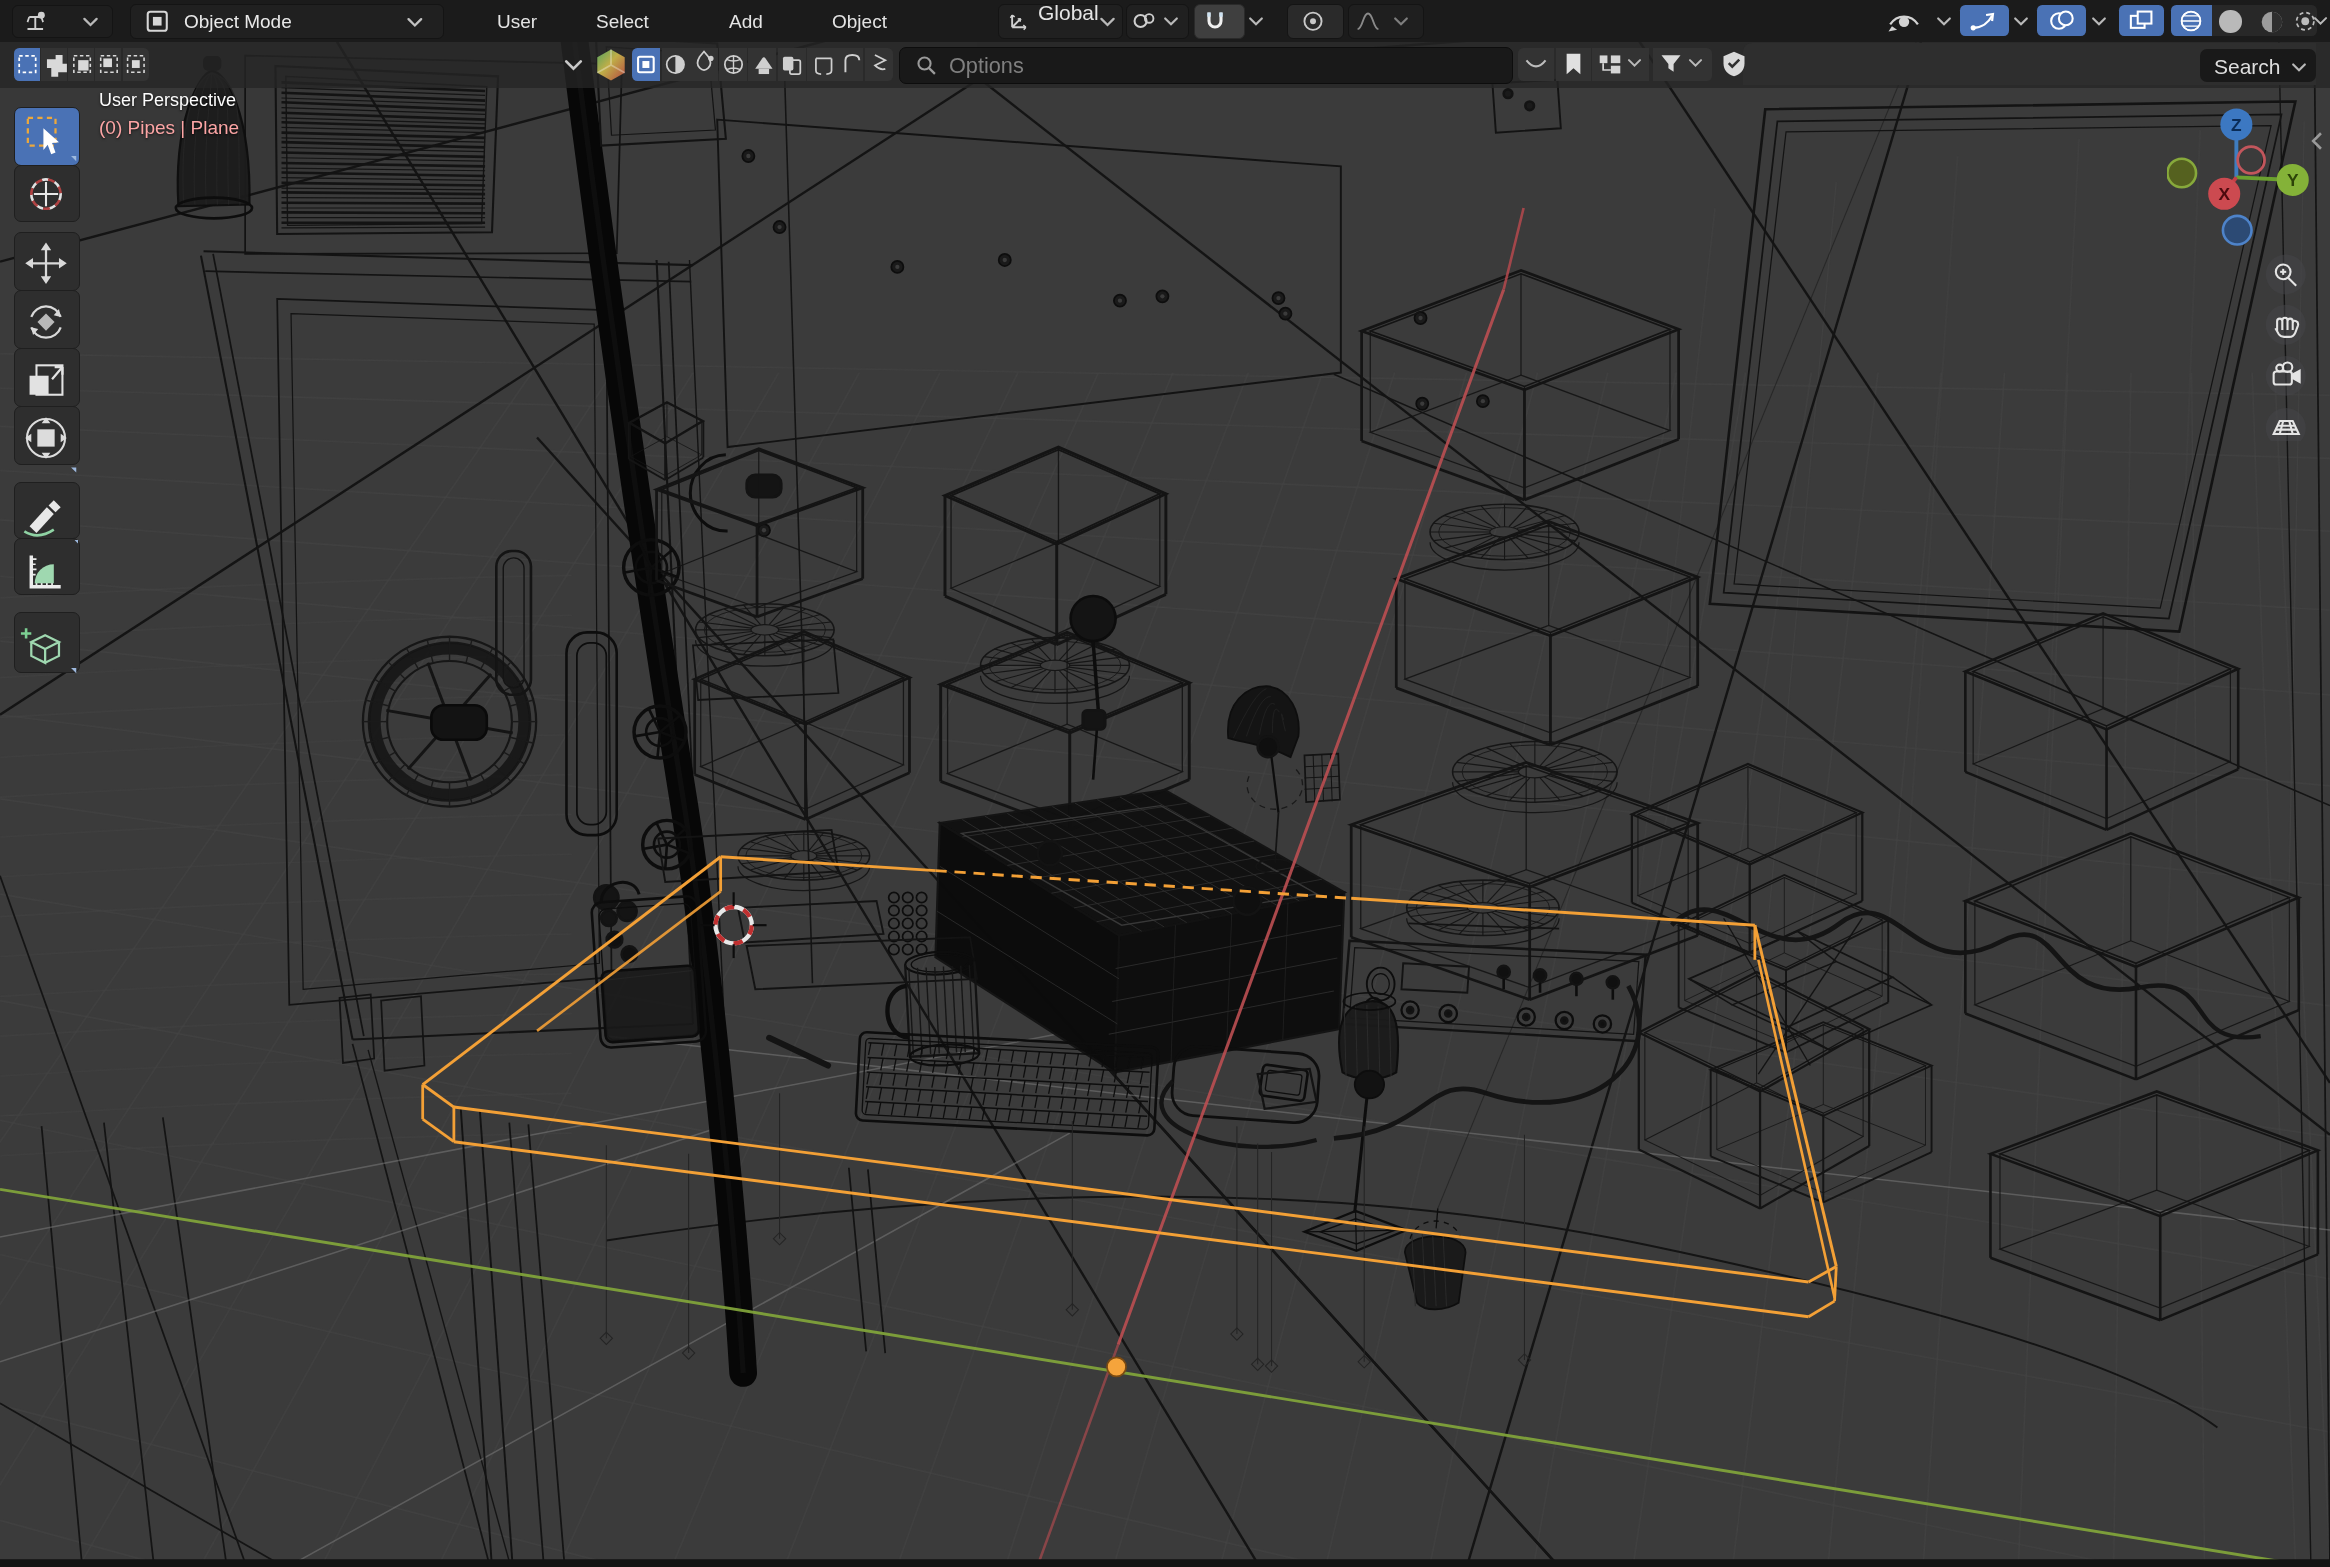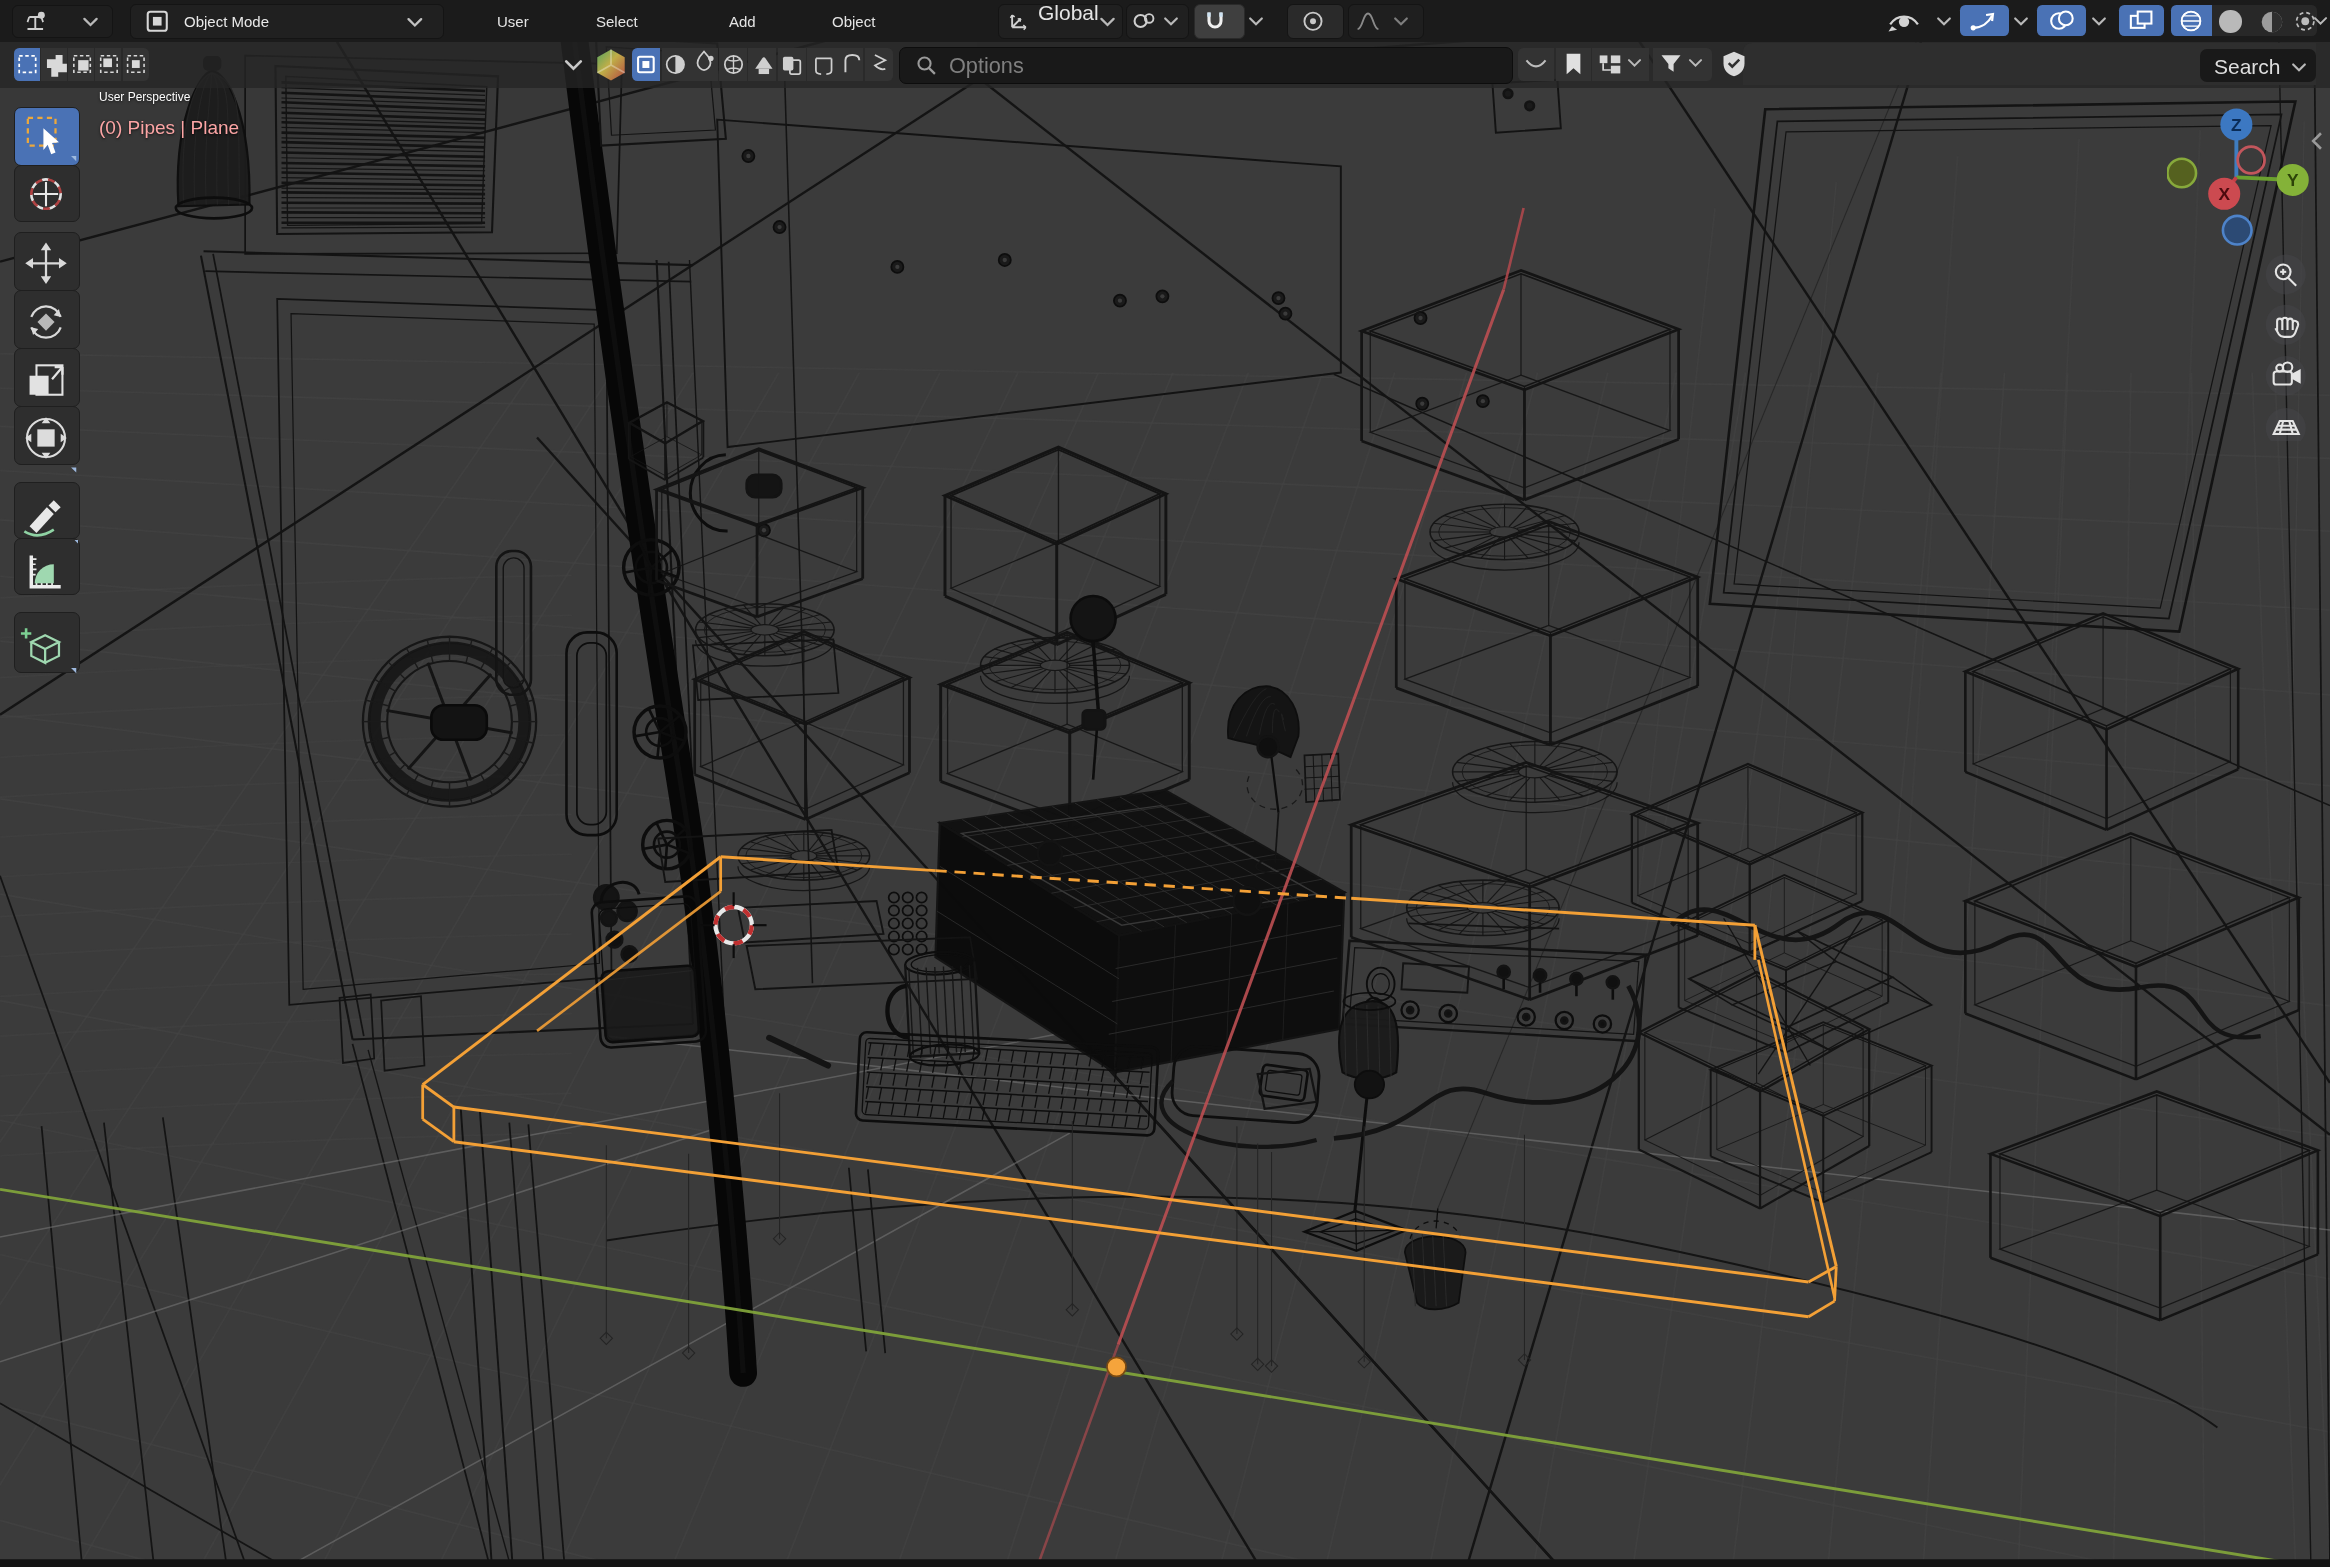--- a/index.html
+++ b/index.html
@@ -1,15 +1,15 @@
 <!DOCTYPE html>
 <html style="font-size:14px"><head><meta charset="utf-8">
 <style>
 html,body{margin:0;padding:0;width:2330px;height:1568px;overflow:hidden;background:#3b3b3b;font-family:"Liberation Sans", sans-serif;}
-.mi{position:absolute;top:7.8px;color:#e4e4e4;font-size:15px;line-height:26px;z-index:31;}
+.mi{position:absolute;top:7.8px;color:#e4e4e4;font-size:19px;line-height:26px;z-index:31;}
 .btn{position:absolute;background:#232323;border:0.9px solid #141414;border-radius:6px;z-index:31;height:31px;top:5.2px;}
 svg text{font-family:"Liberation Sans",sans-serif;}
 </style></head>
 <body>
 <svg id="scene" width="2330" height="1568" viewBox="0 0 2690 1810">
 <rect x="0" y="0" width="2690" height="1810" fill="#3b3b3b"></rect>
 <path d="M0,0 L1128,0 L0,302Z" fill="#383838" opacity="0.85"></path>
 <path d="M1128,92 L1128,0 L2280,0Z" fill="#373737" opacity="0.85"></path>
 <g stroke="#4f4f4f" stroke-width="1.3" opacity="0.45" fill="none">
       <line x1="0" y1="408" x2="2690" y2="456"></line>
@@ -1219,14 +1219,14 @@
         <path d="M24 14 l9 -5 v13 l-9 -5" fill="#e4e4e4"></path>
       </g>
 <g transform="translate(120,368)">
         <path d="M3 24 L10 9 h15 l7 15 Z M7.5 14.5 h20 M5.5 19 h24 M14 9 l-4 15 M21 9 l4 15"></path>
       </g>
 </g>
 </svg>
 <svg style="position:absolute;left:2308px;top:128px;z-index:25" width="19" height="26" viewBox="0 0 22 30">
     <path d="M15 6 L6 15 L15 24" stroke="#9a9a9a" stroke-width="3" fill="none"></path>
   </svg>
-<div style="position:absolute;left:99px;top:90px;font-size:12px;color:#fdfdfd;z-index:26;text-shadow:0 0.9px 2.6px rgba(0,0,0,.7)">User Perspective</div>
+<div style="position:absolute;left:99px;top:90px;font-size:18px;color:#fdfdfd;z-index:26;text-shadow:0 0.9px 2.6px rgba(0,0,0,.7)">User Perspective</div>
 <div style="position:absolute;left:99px;top:117px;font-size:19px;color:#fca5a5;z-index:26;text-shadow:0 0.9px 2.6px rgba(0,0,0,.7)">(0) Pipes | Plane</div>
 
 </body></html>

